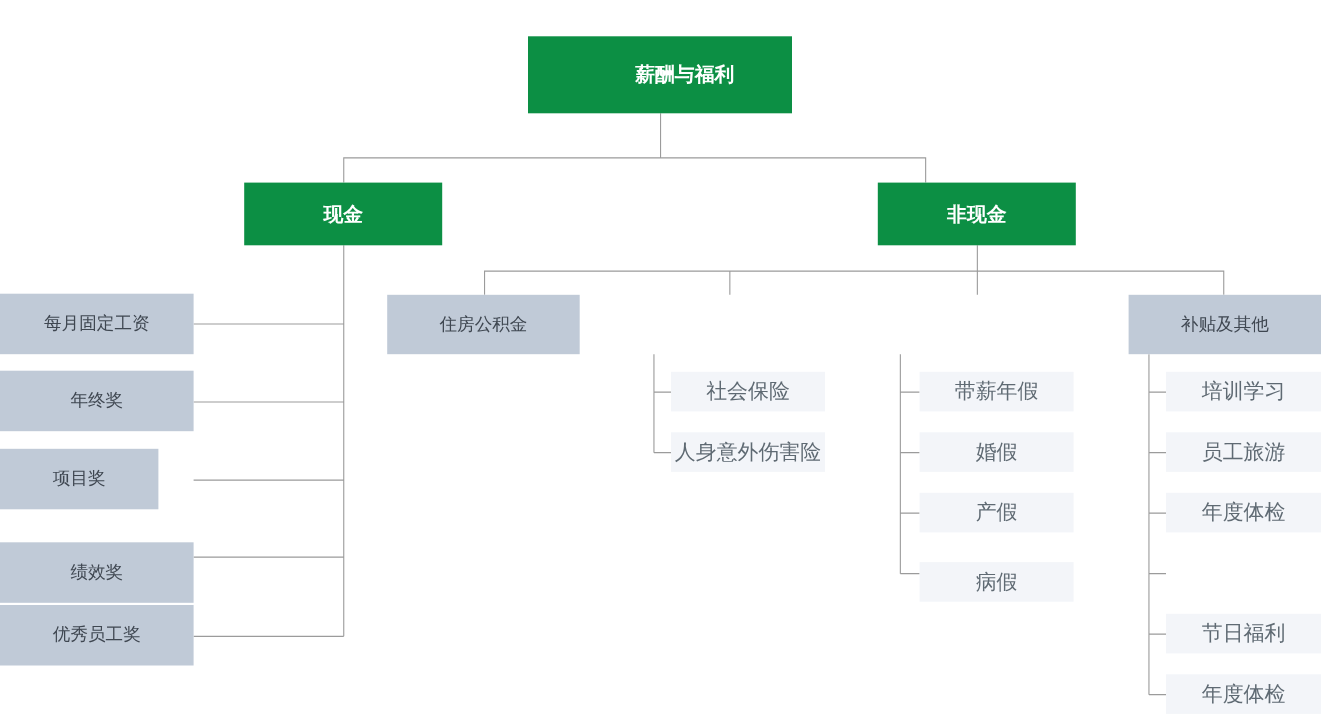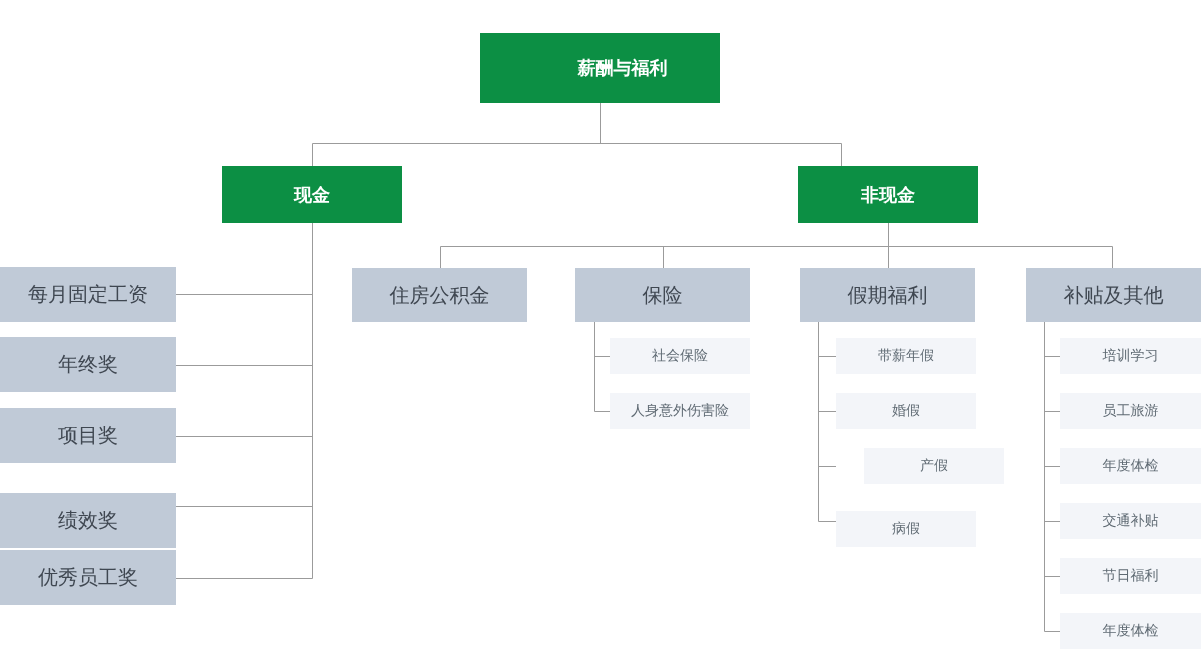--- a/index.html
+++ b/index.html
@@ -28,26 +28,26 @@
   }
   .node.green {
     background: #0c8f44;
     color: #ffffff;
     font-weight: bold;
     font-size: 18px;
   }
   .node.gray {
     background: #c0cad7;
     color: #3f4751;
-    font-size: 20px;
+    font-size: 16px;
   }
   .node.light {
     background: #f3f5f9;
     color: #5f6a73;
-    font-size: 14px;
+    font-size: 19px;
   }
 </style>
 </head>
 <body>
 
 <div class="canvas">
 
   <svg class="connectors" viewBox="0 0 1201 661" xmlns="http://www.w3.org/2000/svg">
     <g fill="none" stroke="#9b9b9b" stroke-width="1">
       <path d="M600.5 103 V143.5 M312.5 166 V143.5 H841.5 V166"></path>
@@ -59,37 +59,34 @@
     </g>
   </svg>
 
   <div class="node green" style="left:480px; top:33px; width:240px; height:70px;padding-left:45px;">薪酬与福利</div>
 
   <div class="node green" style="left:222px; top:166px; width:180px; height:57px;">现金</div>
   <div class="node green" style="left:798px; top:166px; width:180px; height:57px;">非现金</div>
 
   <div class="node gray" style="left:0px; top:267px; width:176px; height:55px;">每月固定工资</div>
   <div class="node gray" style="left:0px; top:337px; width:176px; height:55px;">年终奖</div>
-  <div class="node gray" style="left:0px; top:408px; width:176px; height:55px;">项目奖</div>
+  <div class="node gray" style="left:0px; top:408px; width:144px; height:55px;">项目奖</div>
   <div class="node gray" style="left:0px; top:478px; width:176px; height:55px;margin-top:15px;">绩效奖</div>
   <div class="node gray" style="left:0px; top:550px; width:176px; height:55px;">优秀员工奖</div>
 
   <div class="node gray" style="left:352px; top:268px; width:175px; height:54px;">住房公积金</div>
-  <div class="node gray" style="left:575px; top:268px; width:175px; height:54px;">保险</div>
-  <div class="node gray" style="left:800px; top:268px; width:175px; height:54px;">假期福利</div>
   <div class="node gray" style="left:1026px; top:268px; width:175px; height:54px;">补贴及其他</div>
 
   <div class="node light" style="left:610px; top:338px; width:140px; height:36px;">社会保险</div>
   <div class="node light" style="left:610px; top:393px; width:140px; height:36px;">人身意外伤害险</div>
 
   <div class="node light" style="left:836px; top:338px; width:140px; height:36px;">带薪年假</div>
   <div class="node light" style="left:836px; top:393px; width:140px; height:36px;">婚假</div>
-  <div class="node light" style="left:864px; top:448px; width:140px; height:36px;">产假</div>
+  <div class="node light" style="left:836px; top:448px; width:140px; height:36px;">产假</div>
   <div class="node light" style="left:836px; top:511px; width:140px; height:36px;">病假</div>
 
   <div class="node light" style="left:1060px; top:338px; width:141px; height:36px;">培训学习</div>
   <div class="node light" style="left:1060px; top:393px; width:141px; height:36px;">员工旅游</div>
   <div class="node light" style="left:1060px; top:448px; width:141px; height:36px;">年度体检</div>
-  <div class="node light" style="left:1060px; top:503px; width:141px; height:36px;">交通补贴</div>
   <div class="node light" style="left:1060px; top:558px; width:141px; height:36px;">节日福利</div>
   <div class="node light" style="left:1060px; top:613px; width:141px; height:36px;">年度体检</div>
 
 </div>
 
 </body></html>

